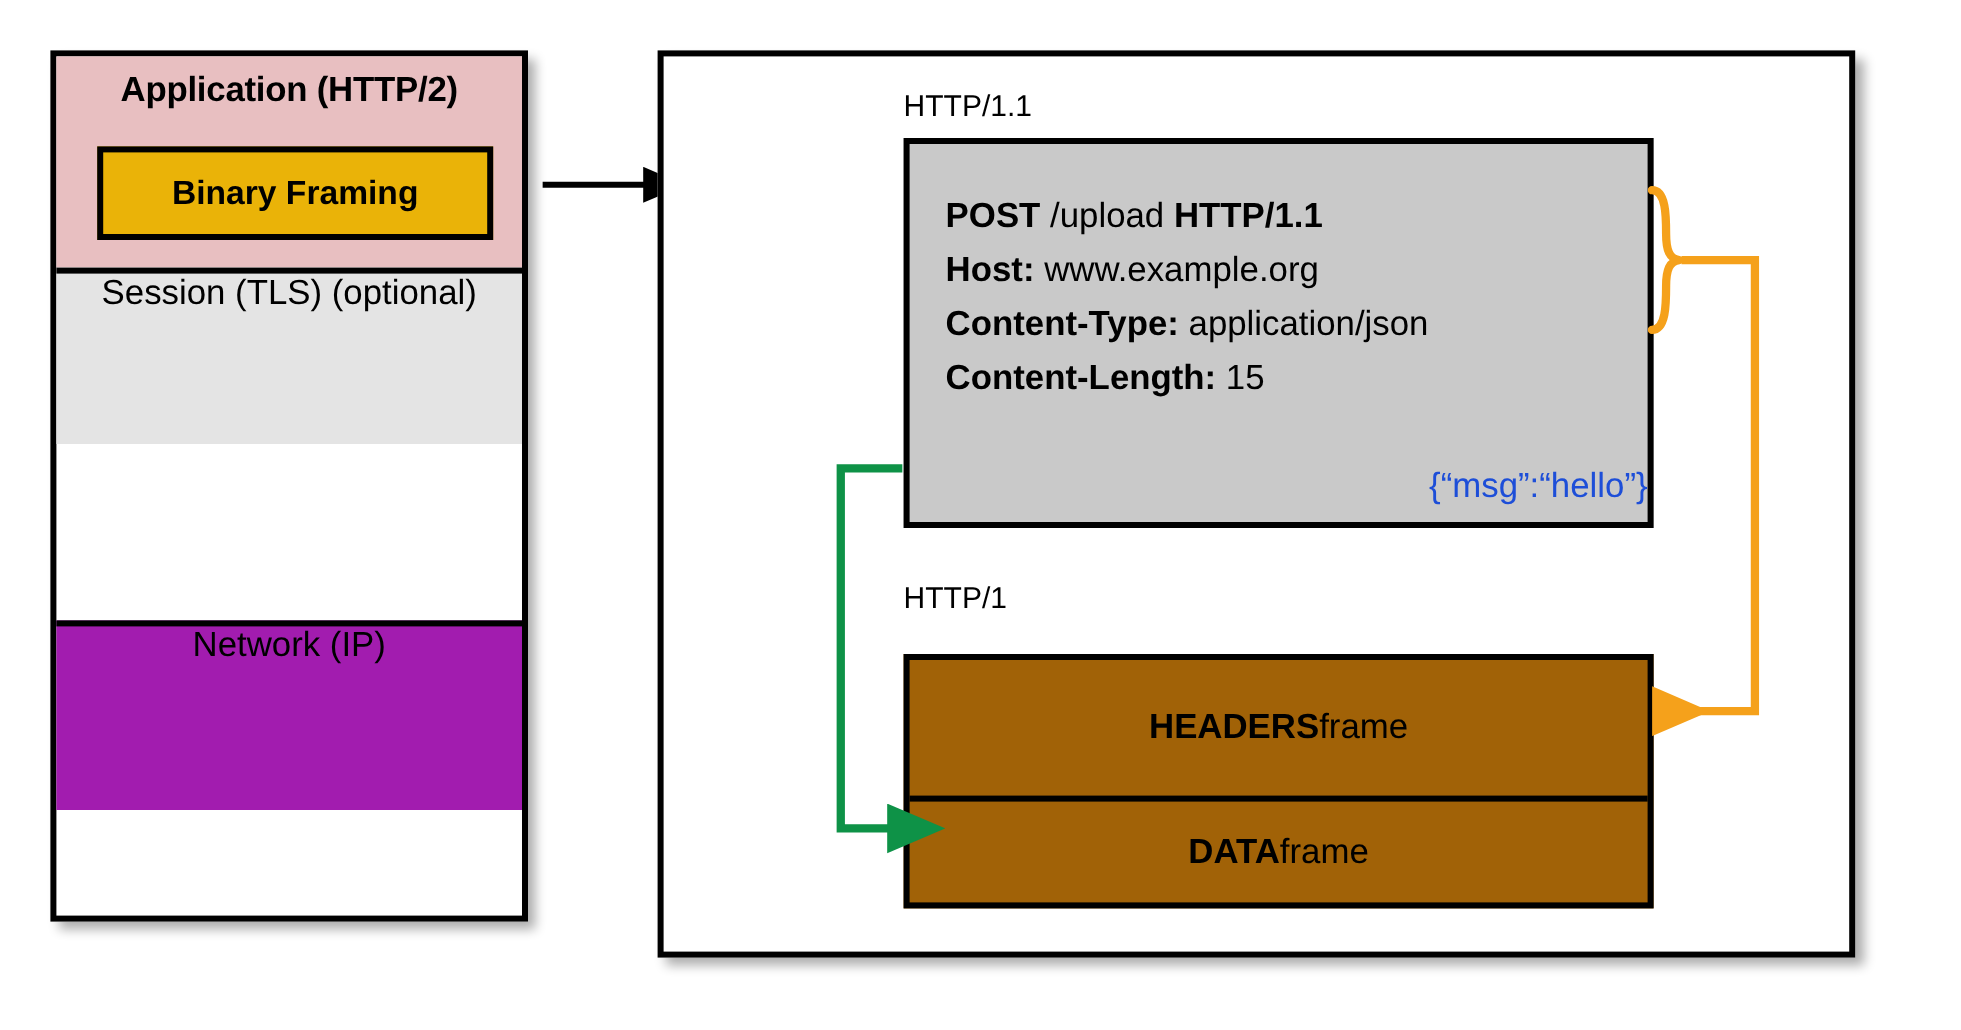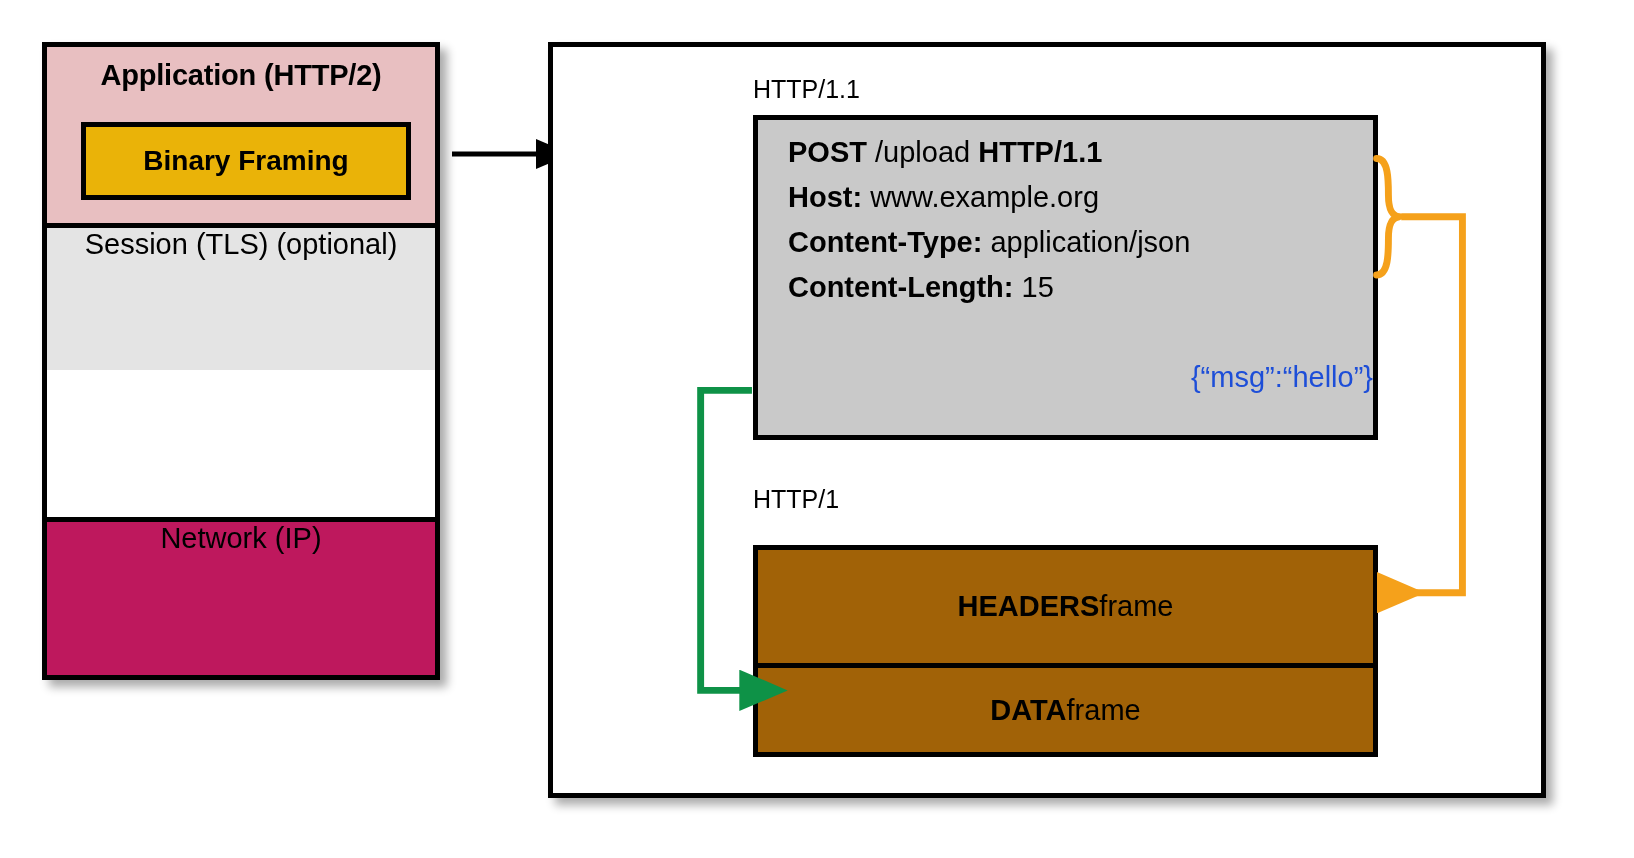--- a/index.html
+++ b/index.html
@@ -18,21 +18,21 @@
     background: #ffffff;
     overflow: hidden;
   }
 
   
   #stack {
     position: absolute;
     left: 42px;
     top: 42px;
     width: 398px;
-    height: 638px;
+    height: 726px;
     border: 5px solid #000000;
     box-sizing: border-box;
     box-shadow: 7px 7px 9px rgba(0,0,0,0.33);
     background: #ffffff;
     padding-left: 20px;
   }
   .layer {
     position: absolute;
     left: 0;
     width: 100%;
@@ -63,21 +63,21 @@
   }
   #layer-transport {
     top: 323px;
     height: 147px;
     background: #aacfeb;
     border-top: 5px solid #000000;
   }
   #layer-network {
     top: 470px;
     height: 158px;
-    background: #be185d;
+    background: #a21caf;
     border-top: 5px solid #000000;
   }
   #layer-session .layer-label,
   #layer-transport .layer-label,
   #layer-network .layer-label {
     font-size: 29px;
     font-weight: normal;
   }
 
   #binary-framing {
@@ -130,21 +130,21 @@
 
   #http11-message {
     position: absolute;
     left: 200px;
     top: 68px;
     width: 625px;
     height: 325px;
     background: #c9c9c9;
     border: 5px solid #000000;
     box-sizing: border-box;
-    padding: 10px 0 0 30px;
+    padding: 38px 0 0 30px;
   }
   .msg-line {
     font-size: 29px;
     line-height: 45px;
     color: #000000;
     white-space: nowrap;
   }
   .msg-line b { font-weight: bold; }
   .msg-line span.val { font-weight: normal; }
   #msg-body {

